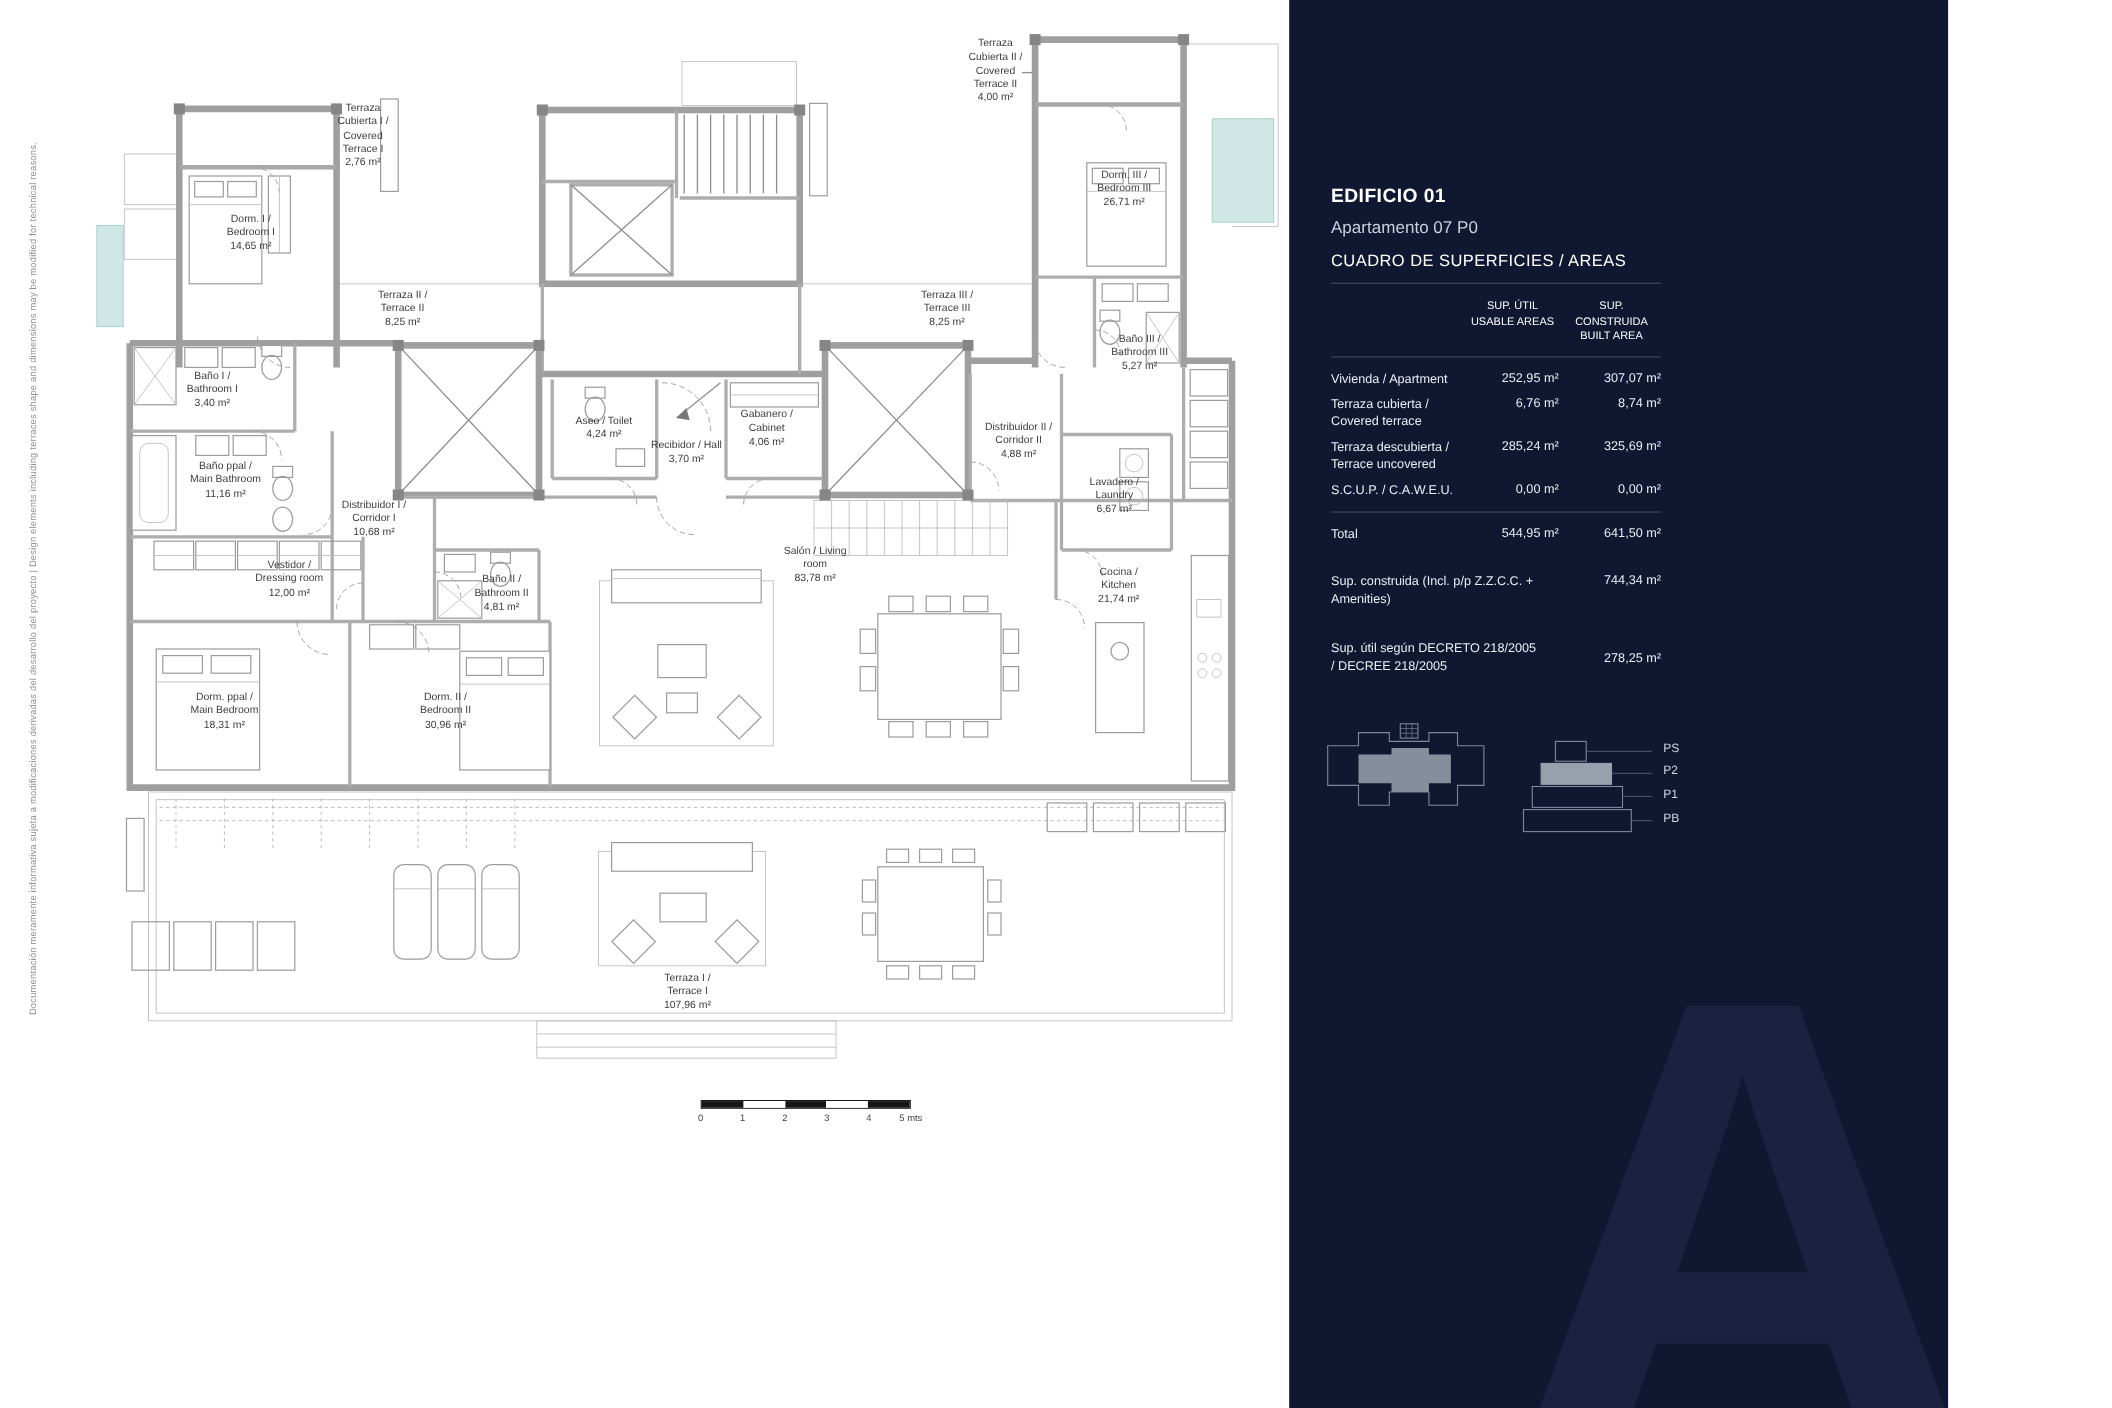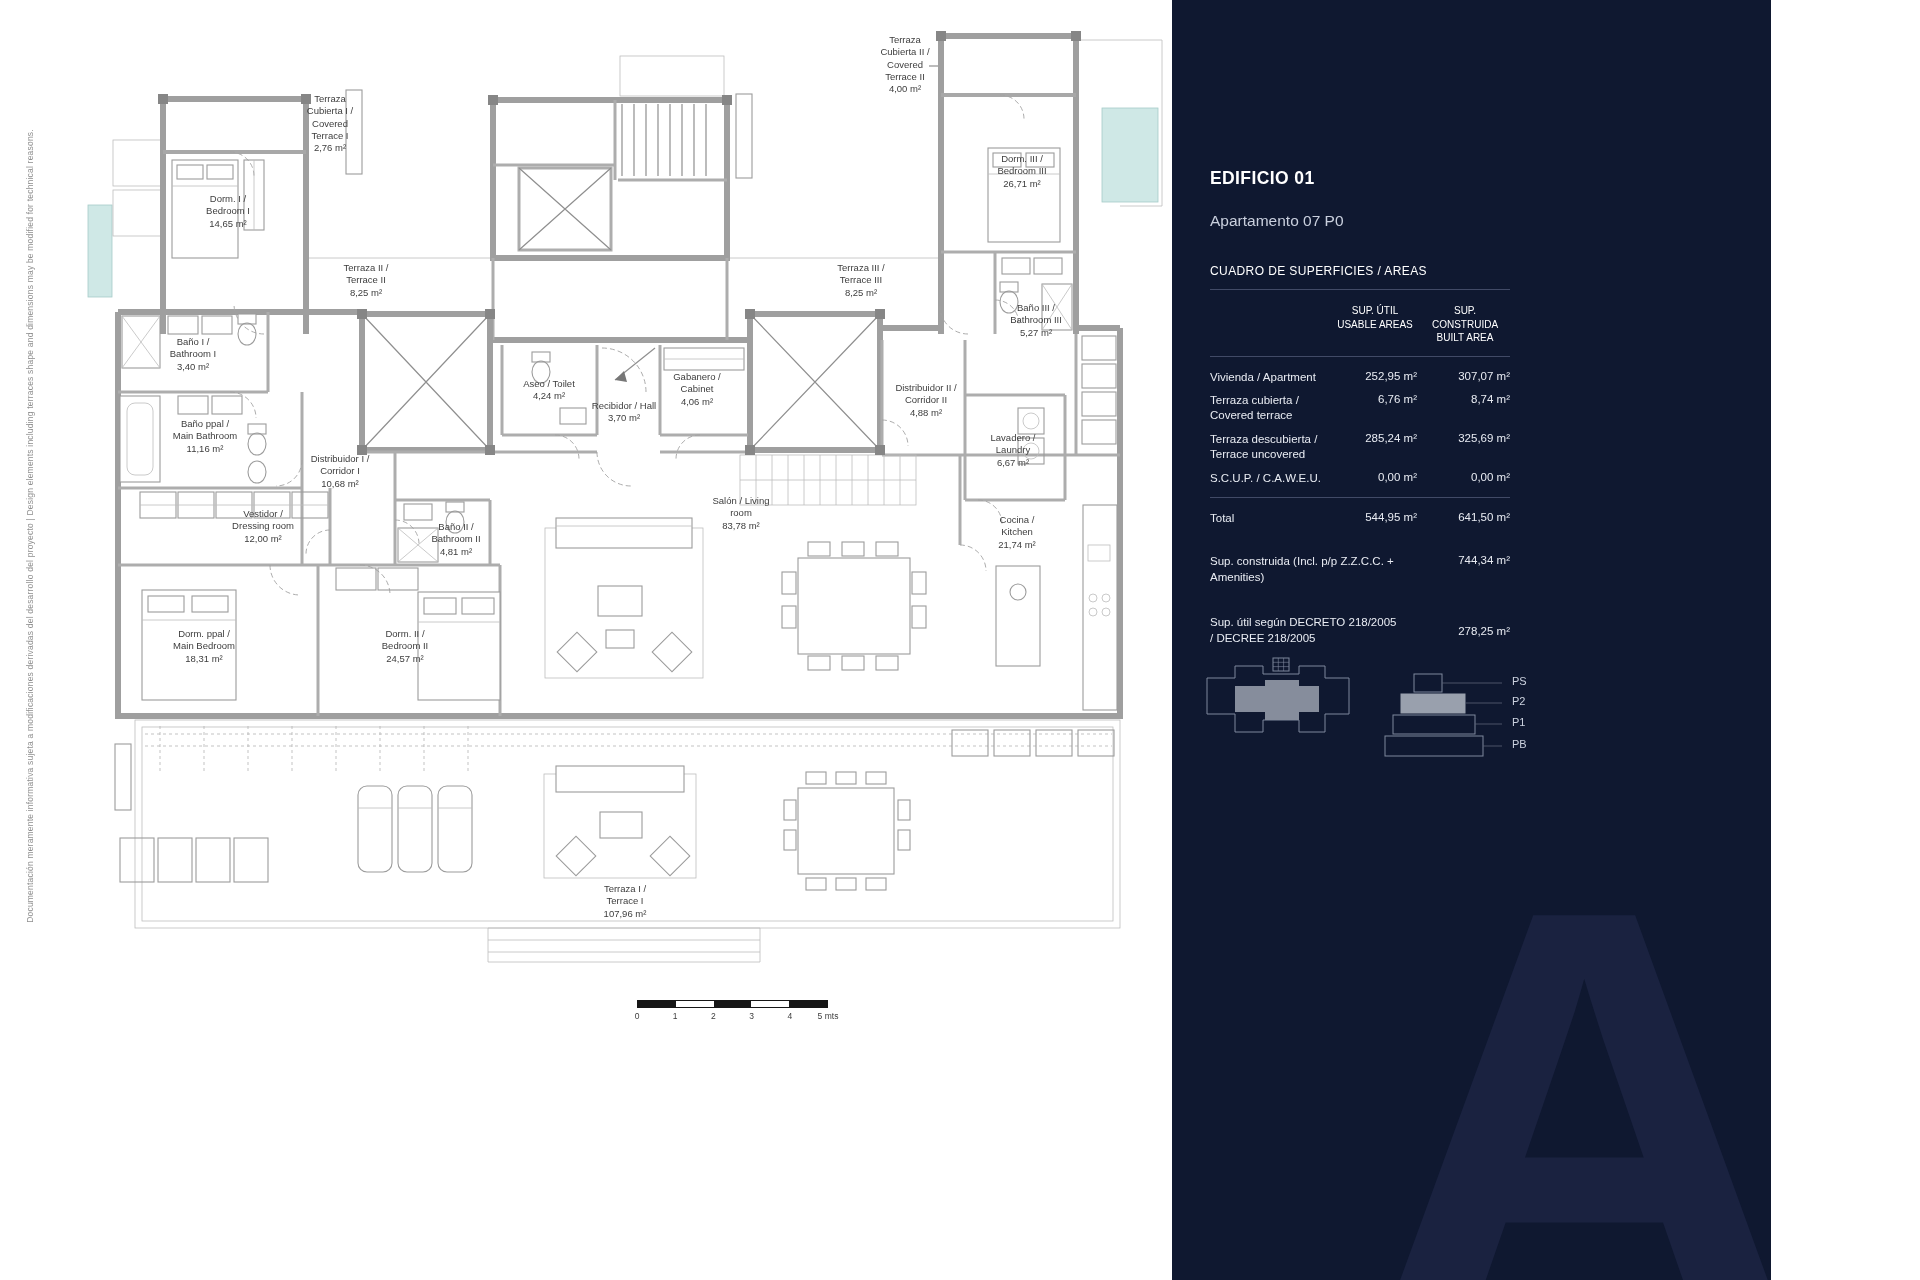--- a/index.html
+++ b/index.html
@@ -30,22 +30,22 @@
   .plan-svg .ds2{fill:none;stroke:#b4b4b4;stroke-width:.8;stroke-dasharray:3 3}
   .plan-svg .fr{fill:#fff;stroke:#9c9c9c;stroke-width:1.1}
   .plan-svg .frn{fill:none;stroke:#9c9c9c;stroke-width:1.1}
   .plan-svg .cl{fill:#868686;stroke:none}
   .plan-svg .teal{fill:#cfe8e6;stroke:#a5cbc9;stroke-width:.8}
 
   
   .sidebar{position:absolute;left:1172px;top:0;width:599px;height:1280px;background:#0f1830;overflow:hidden;color:#fff}
   .sb-content{position:absolute;left:38px;top:168px;width:300px}
   .sb-building{margin:0;font-size:17.5px;font-weight:bold;letter-spacing:.4px;color:#fff}
-  .sb-apartment{margin-top:23px;font-size:15.5px;color:#c9cfdd}
-  .sb-areas-title{margin-top:34px;font-size:12px;letter-spacing:.4px;color:#fff}
+  .sb-apartment{margin-top:10px;font-size:15.5px;color:#c9cfdd}
+  .sb-areas-title{margin-top:12px;font-size:15px;letter-spacing:.4px;color:#fff}
   .sb-rule{margin-top:11px;border-top:1px solid #414a66}
   .sb-header-row{display:flex;margin-top:14px;align-items:flex-start}
   .sb-spacer{width:120px}
   .sb-colhead{font-size:10px;line-height:1.35;text-align:center;color:#fff;white-space:pre-line}
   .sb-colhead.c1{width:90px}
   .sb-colhead.c2{width:90px}
   .sb-row{display:flex;margin-top:9px;align-items:flex-start}
   .sb-row.first{margin-top:13px}
   .sb-col-label{width:135px;font-size:11.5px;line-height:1.3;color:#e9ecf3;white-space:pre-line;padding-right:4px}
   .sb-col-usable{width:72px;text-align:right;font-size:11.5px;color:#e9ecf3}
@@ -397,21 +397,21 @@
 room
 83,78 m²</div>
     <div class="room-label" style="left:1017px;top:533px">Cocina /
 Kitchen
 21,74 m²</div>
     <div class="room-label" style="left:204px;top:647px">Dorm. ppal /
 Main Bedroom
 18,31 m²</div>
     <div class="room-label" style="left:405px;top:647px">Dorm. II /
 Bedroom II
-24,57 m²</div>
+30,96 m²</div>
     <div class="room-label" style="left:625px;top:902px">Terraza I /
 Terrace I
 107,96 m²</div>
 
     <div class="scalebar">
       <div class="scalebar-bar">
         <div class="seg dark"></div>
         <div class="seg light"></div>
         <div class="seg dark"></div>
         <div class="seg light"></div>

